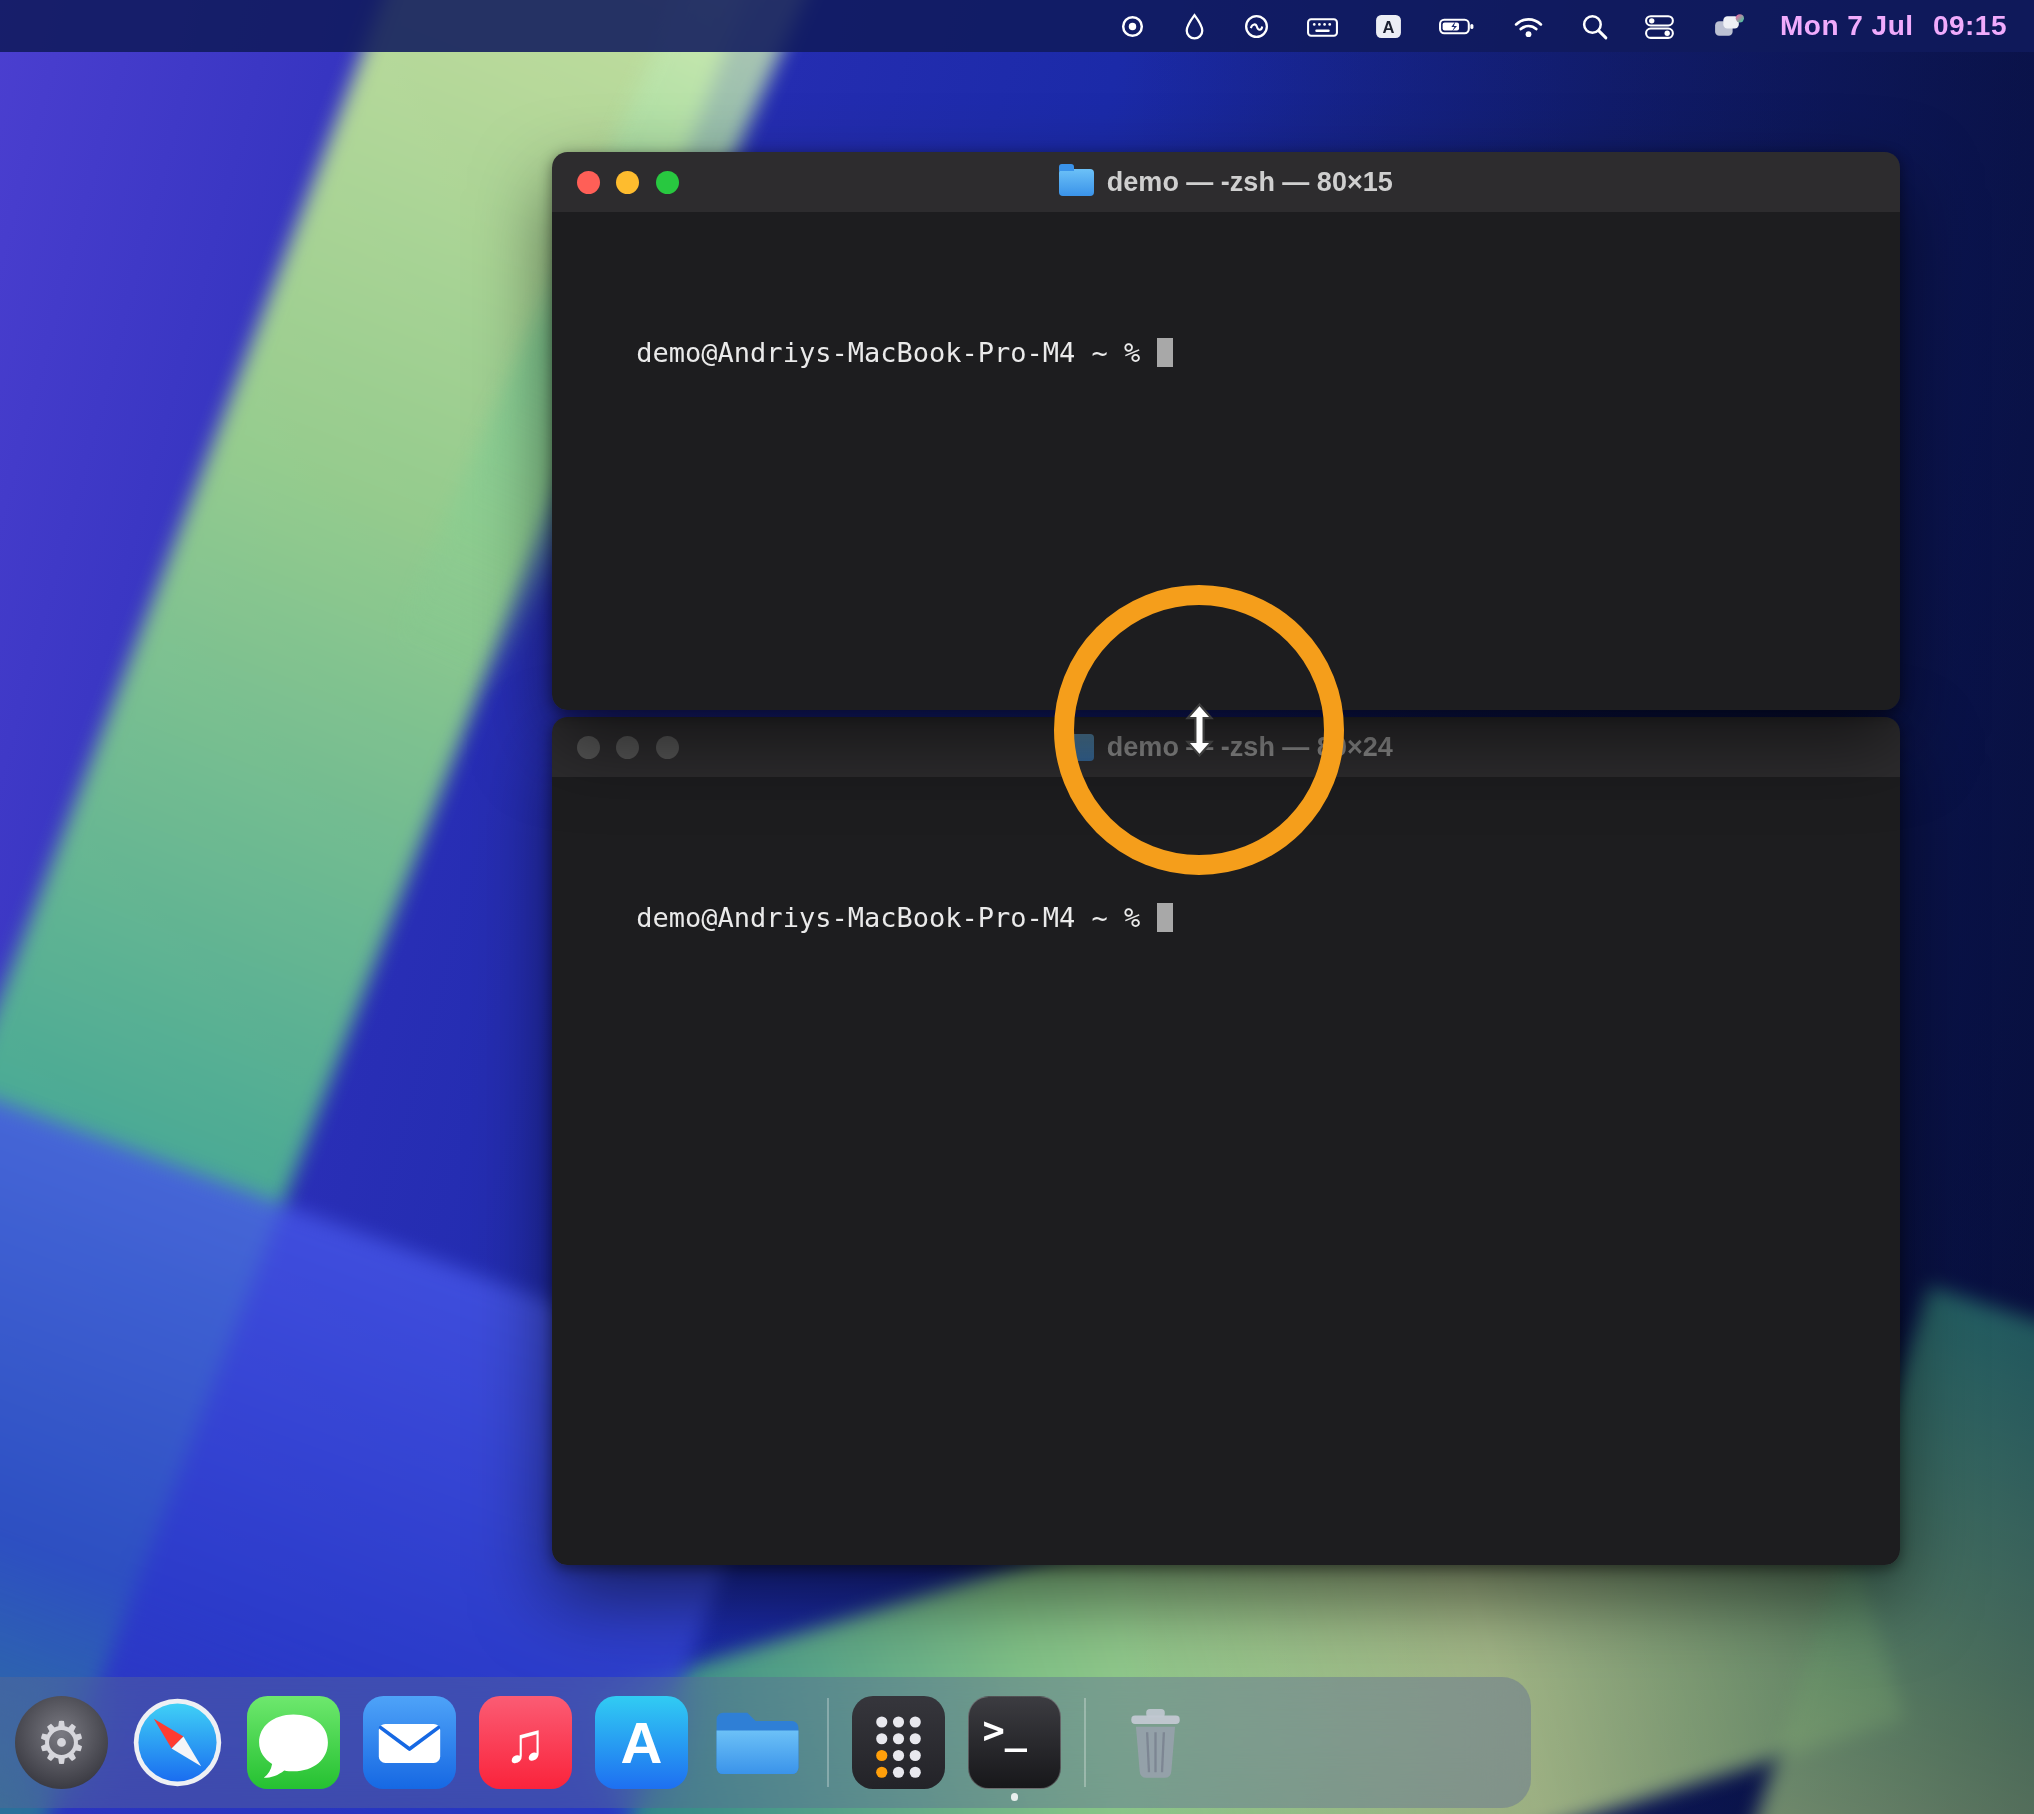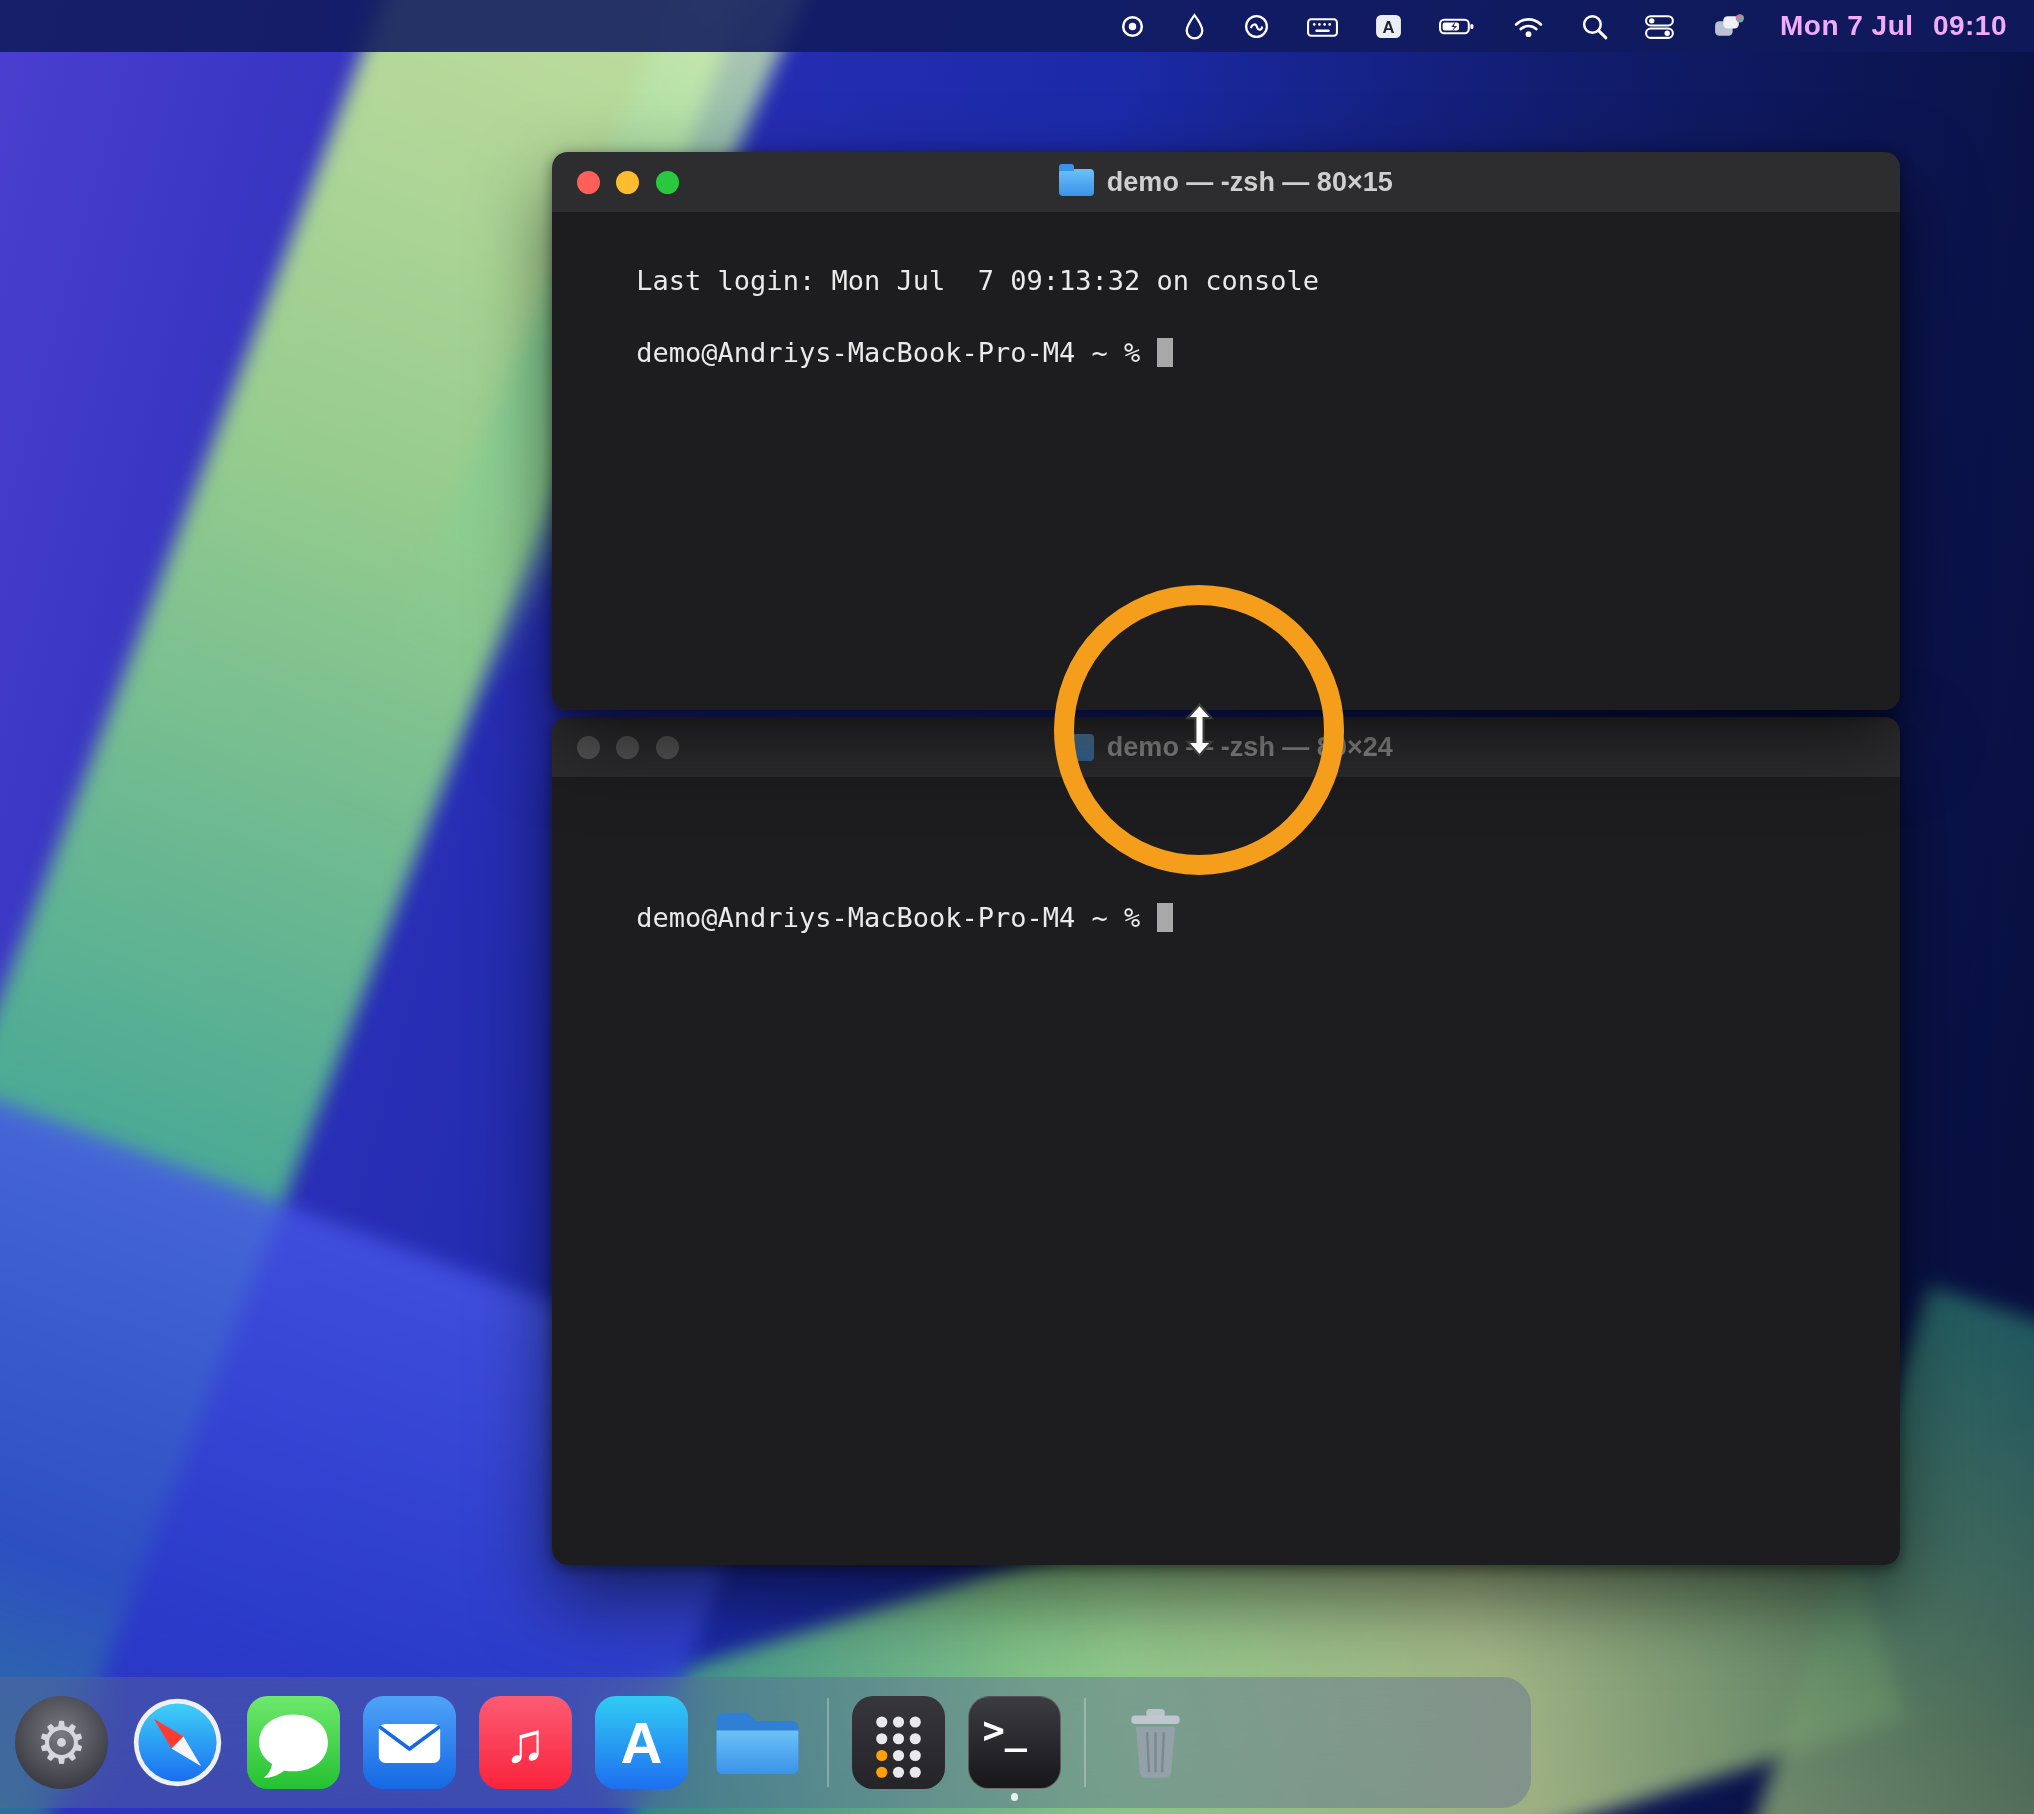--- a/index.html
+++ b/index.html
@@ -154,38 +154,38 @@
           <linearGradient id="dotg" x1="0" y1="0" x2="1" y2="1">
             <stop offset="0" stop-color="#ff5fa2"></stop>
             <stop offset="1" stop-color="#37d0a0"></stop>
           </linearGradient>
         </defs>
         <circle cx="27" cy="6" r="4" fill="url(#dotg)"></circle>
       </svg>
   </span>
   <span class="clock">
     <span>Mon 7 Jul</span>
-    <span>09:10</span>
+    <span>09:15</span>
   </span>
 </div>
 
 <div class="window win-top">
   <div class="titlebar">
     <div class="traffic">
       <i class="t-close"></i>
       <i class="t-min"></i>
       <i class="t-zoom"></i>
     </div>
     <div class="wtitle">
       <span class="mini-folder"></span>
       <span>demo — -zsh — 80×15</span>
     </div>
   </div>
   <div class="term">
-    <span>Last login: Mon Jul  7 09:13:32 on console</span><br>
+    <br>
     <span>demo@Andriys-MacBook-Pro-M4 ~ % </span><span class="cursor"></span>
     <span class="scroll-icon">
       
     </span>
   </div>
 </div>
 
 <div class="window win-bottom inactive">
   <div class="titlebar">
     <div class="traffic">

